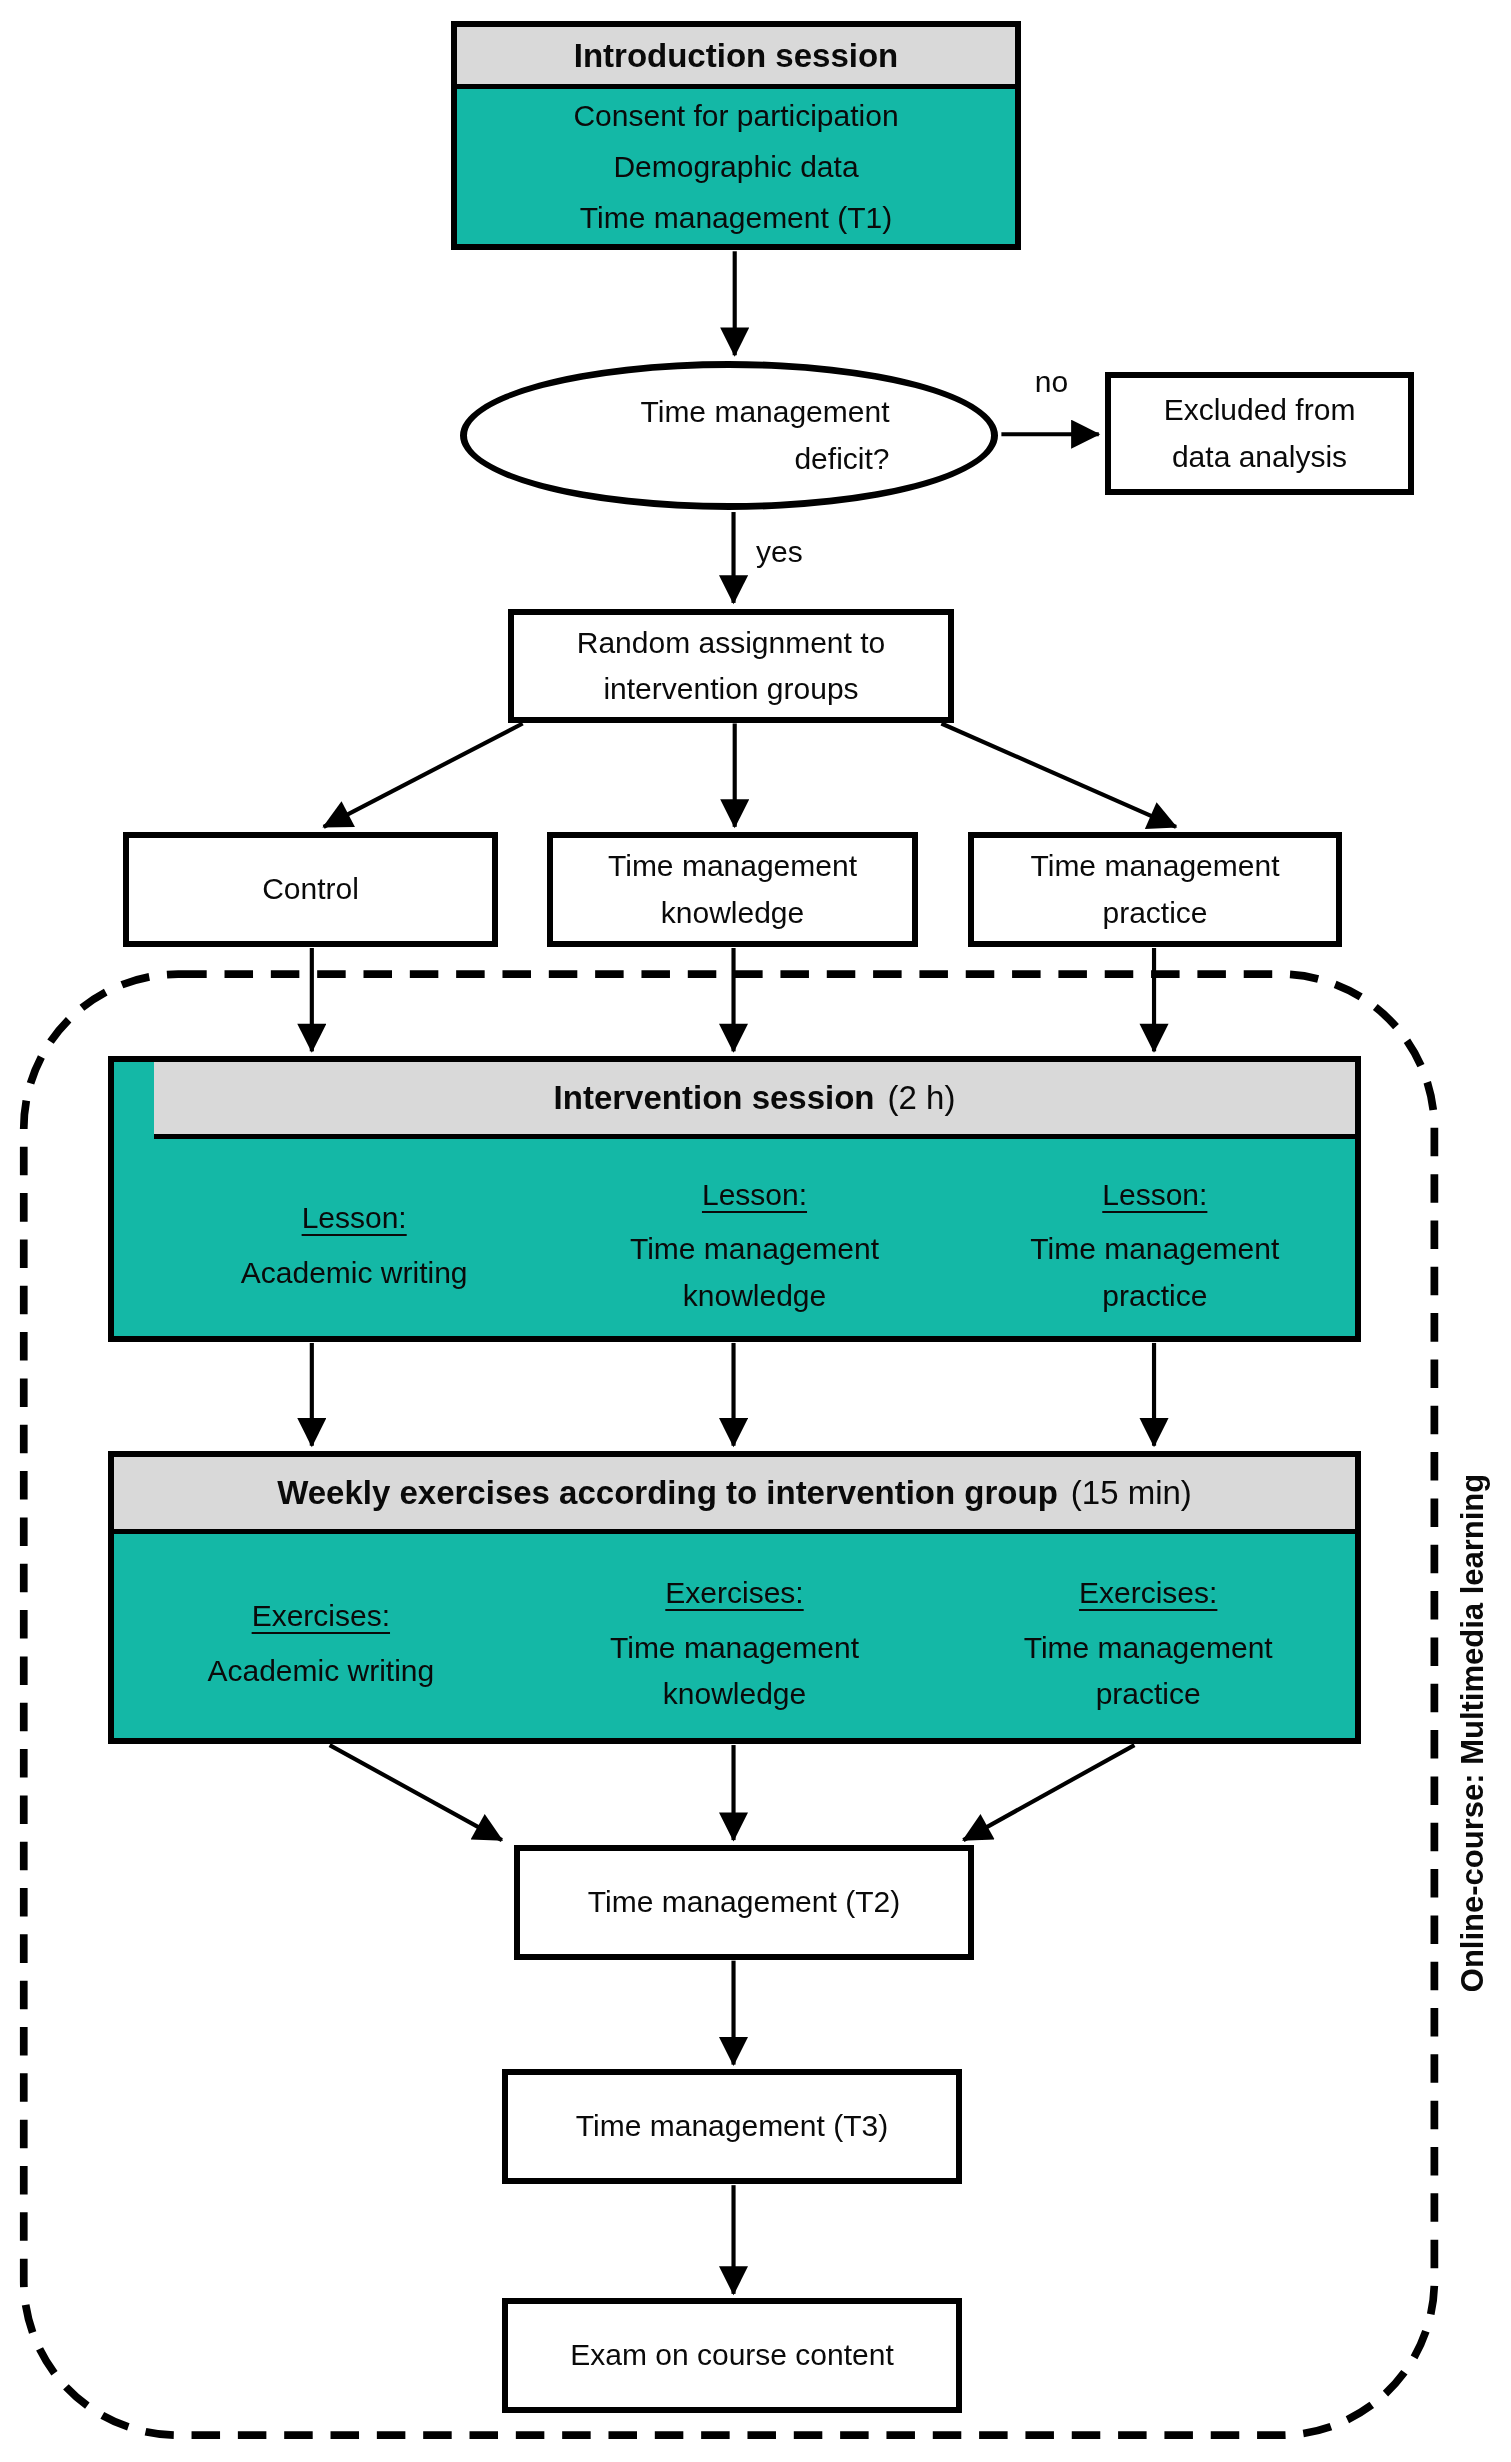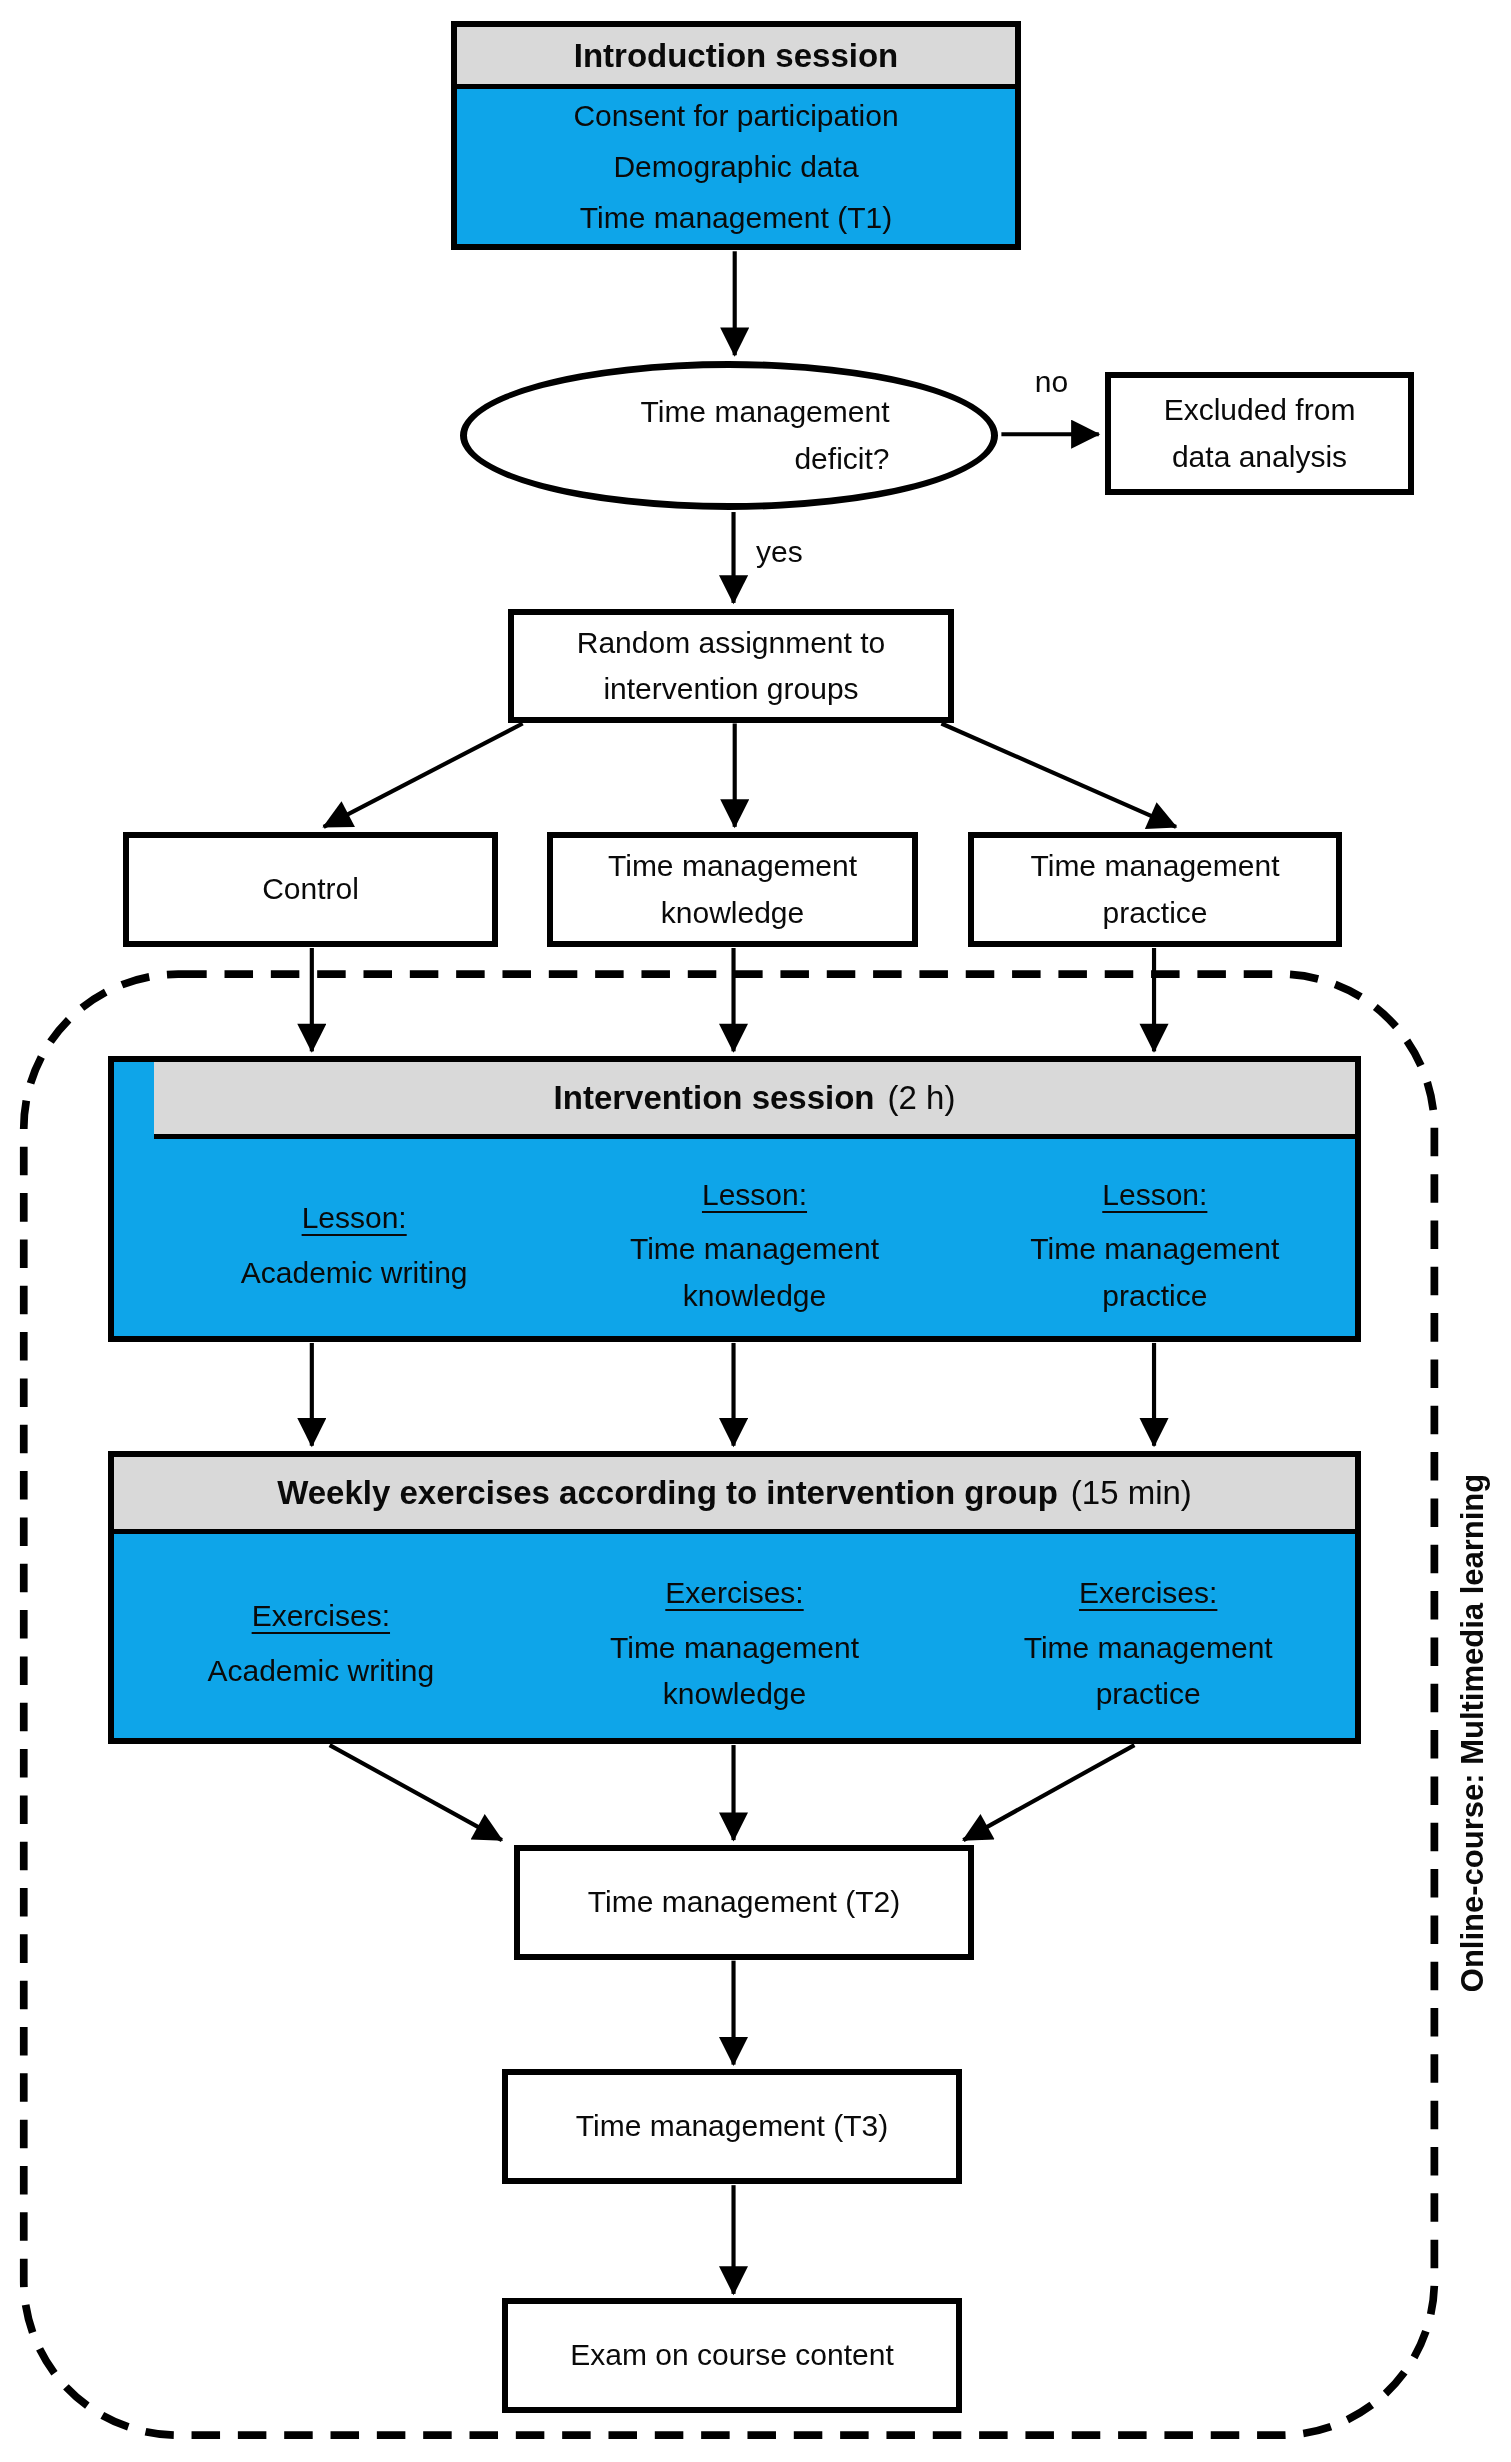--- a/index.html
+++ b/index.html
@@ -48,21 +48,21 @@
     display: flex;
     align-items: center;
     justify-content: center;
     text-align: center;
     font-size: 30px;
     line-height: 1.55;
   }
 
   .section {
     position: absolute;
-    background: #0ea5e9;
+    background: #14b8a6;
     border: 6.5px solid var(--line, #000);
     display: flex;
     flex-direction: column;
   }
   .section-header {
     background: var(--header-bg, #d9d9d9);
     border-bottom: 5.3px solid var(--line, #000);
     display: flex;
     align-items: center;
     justify-content: center;

